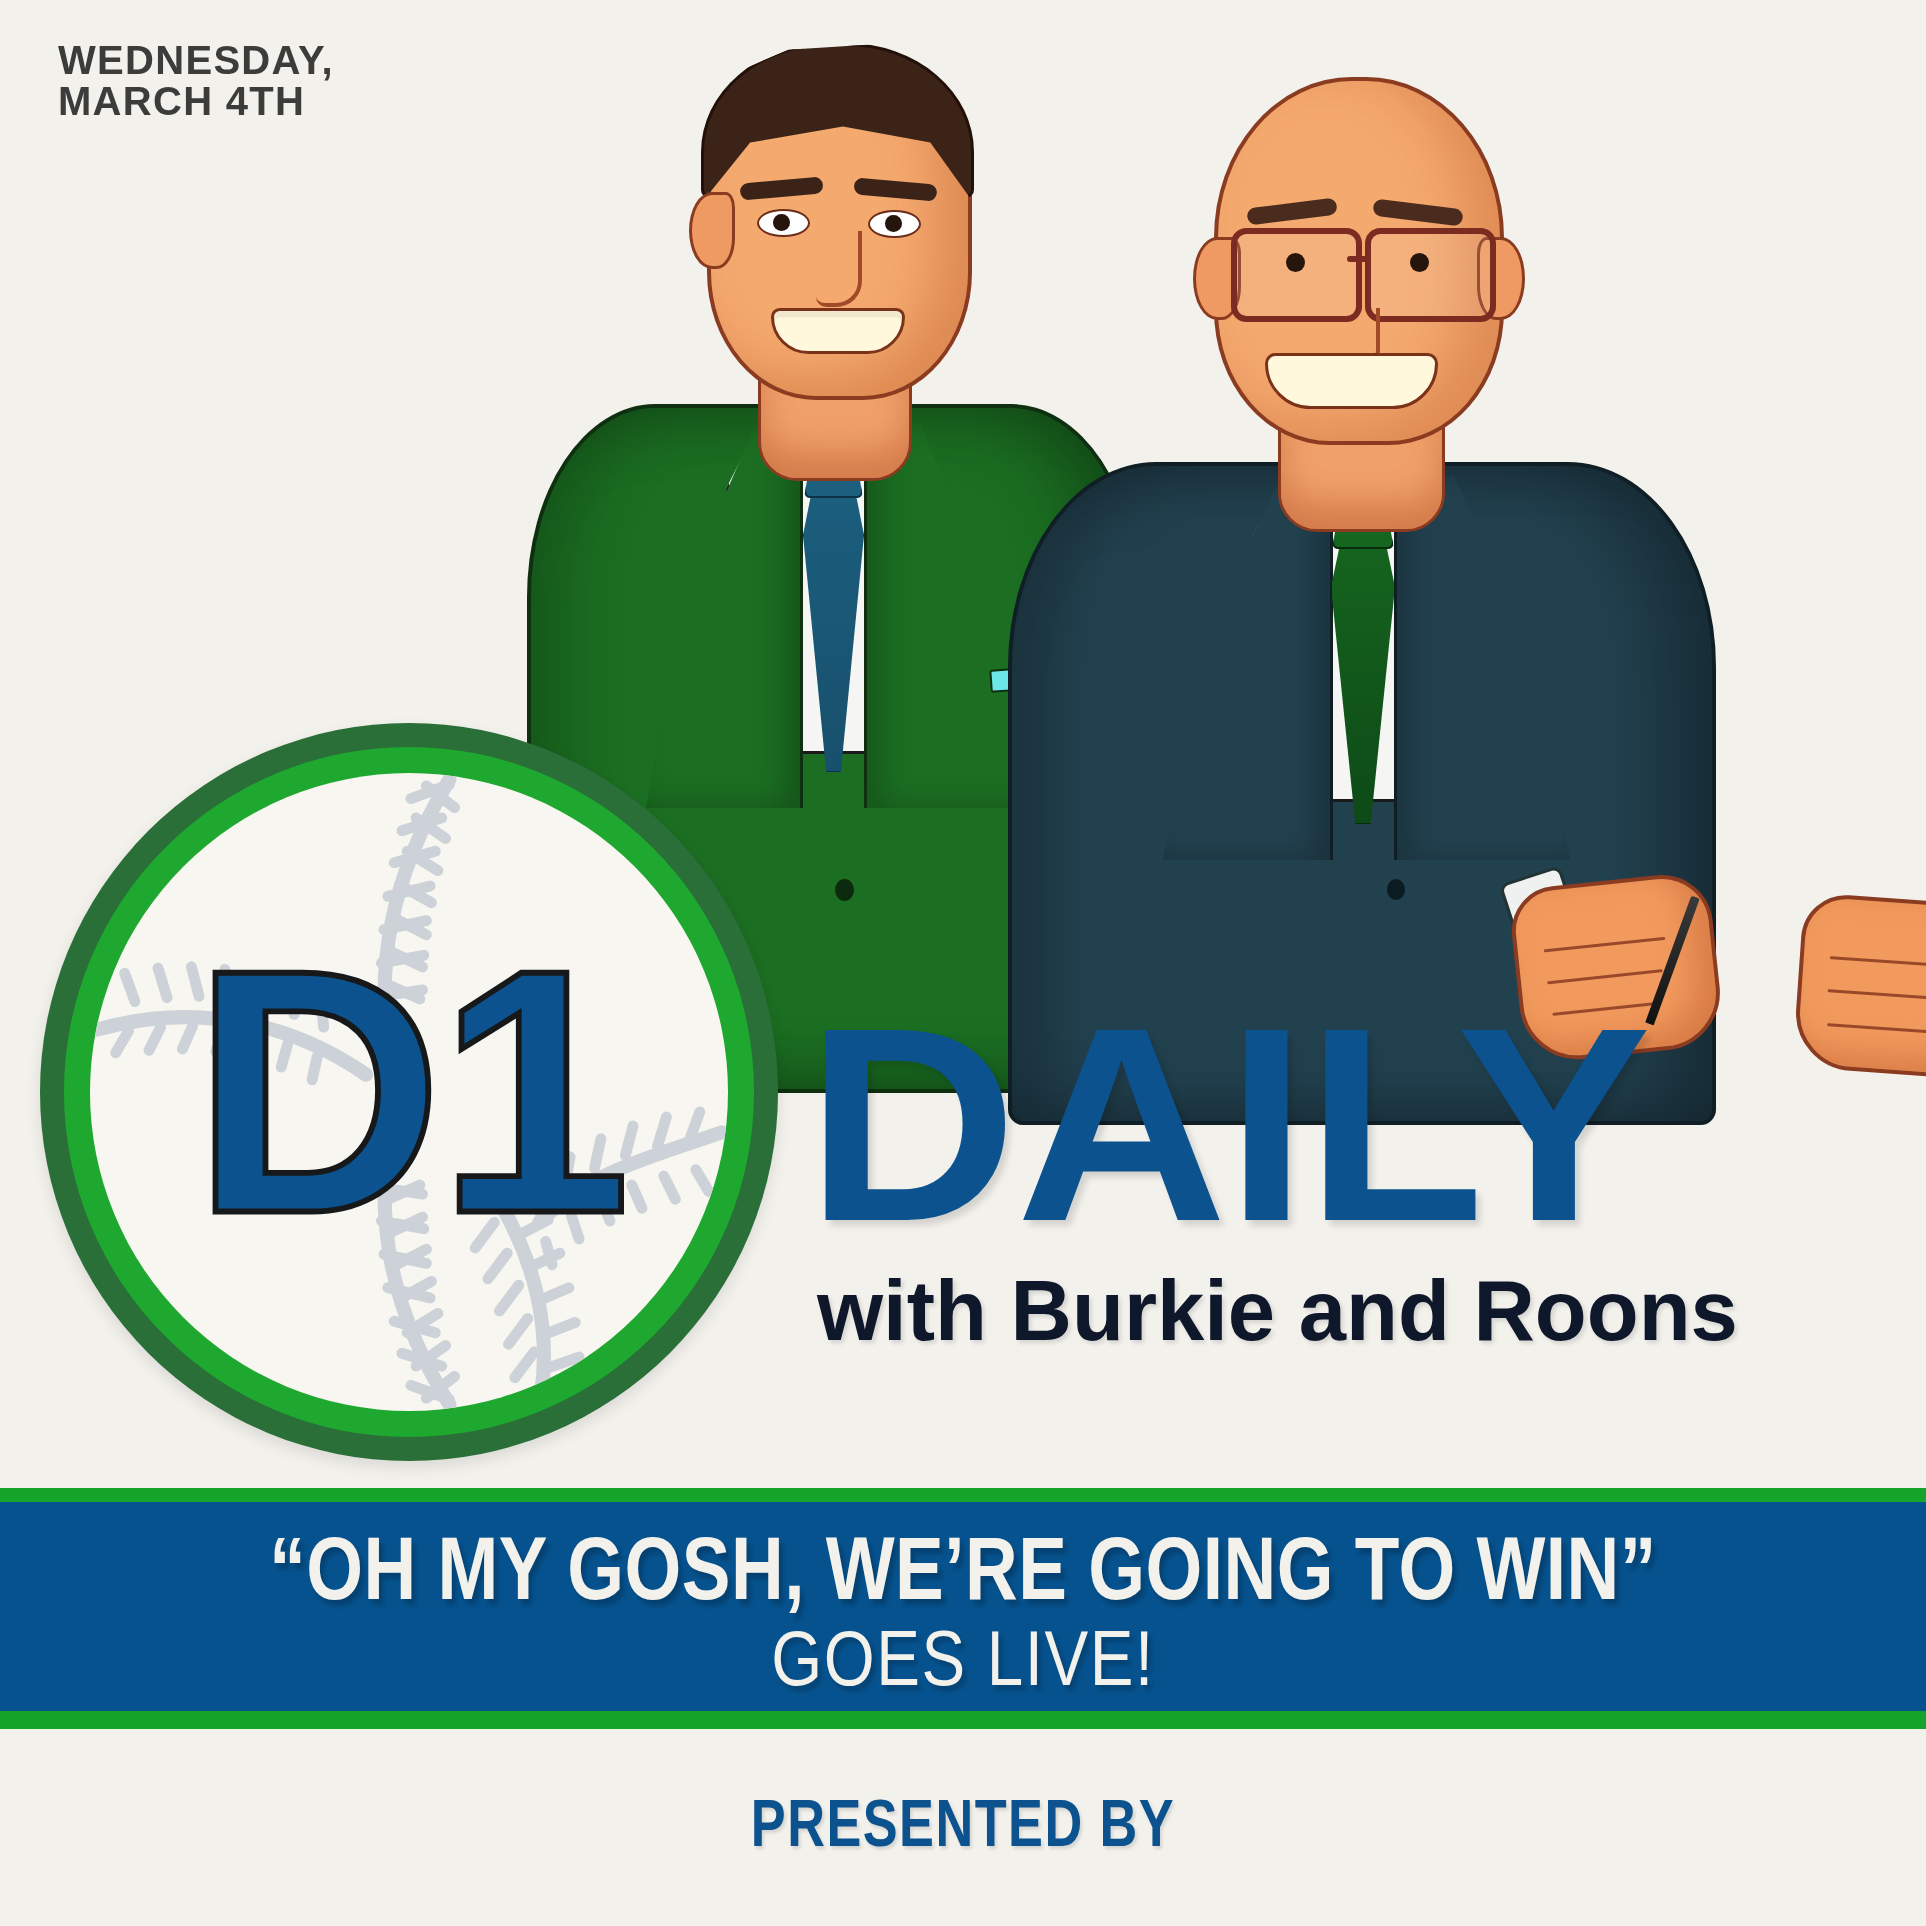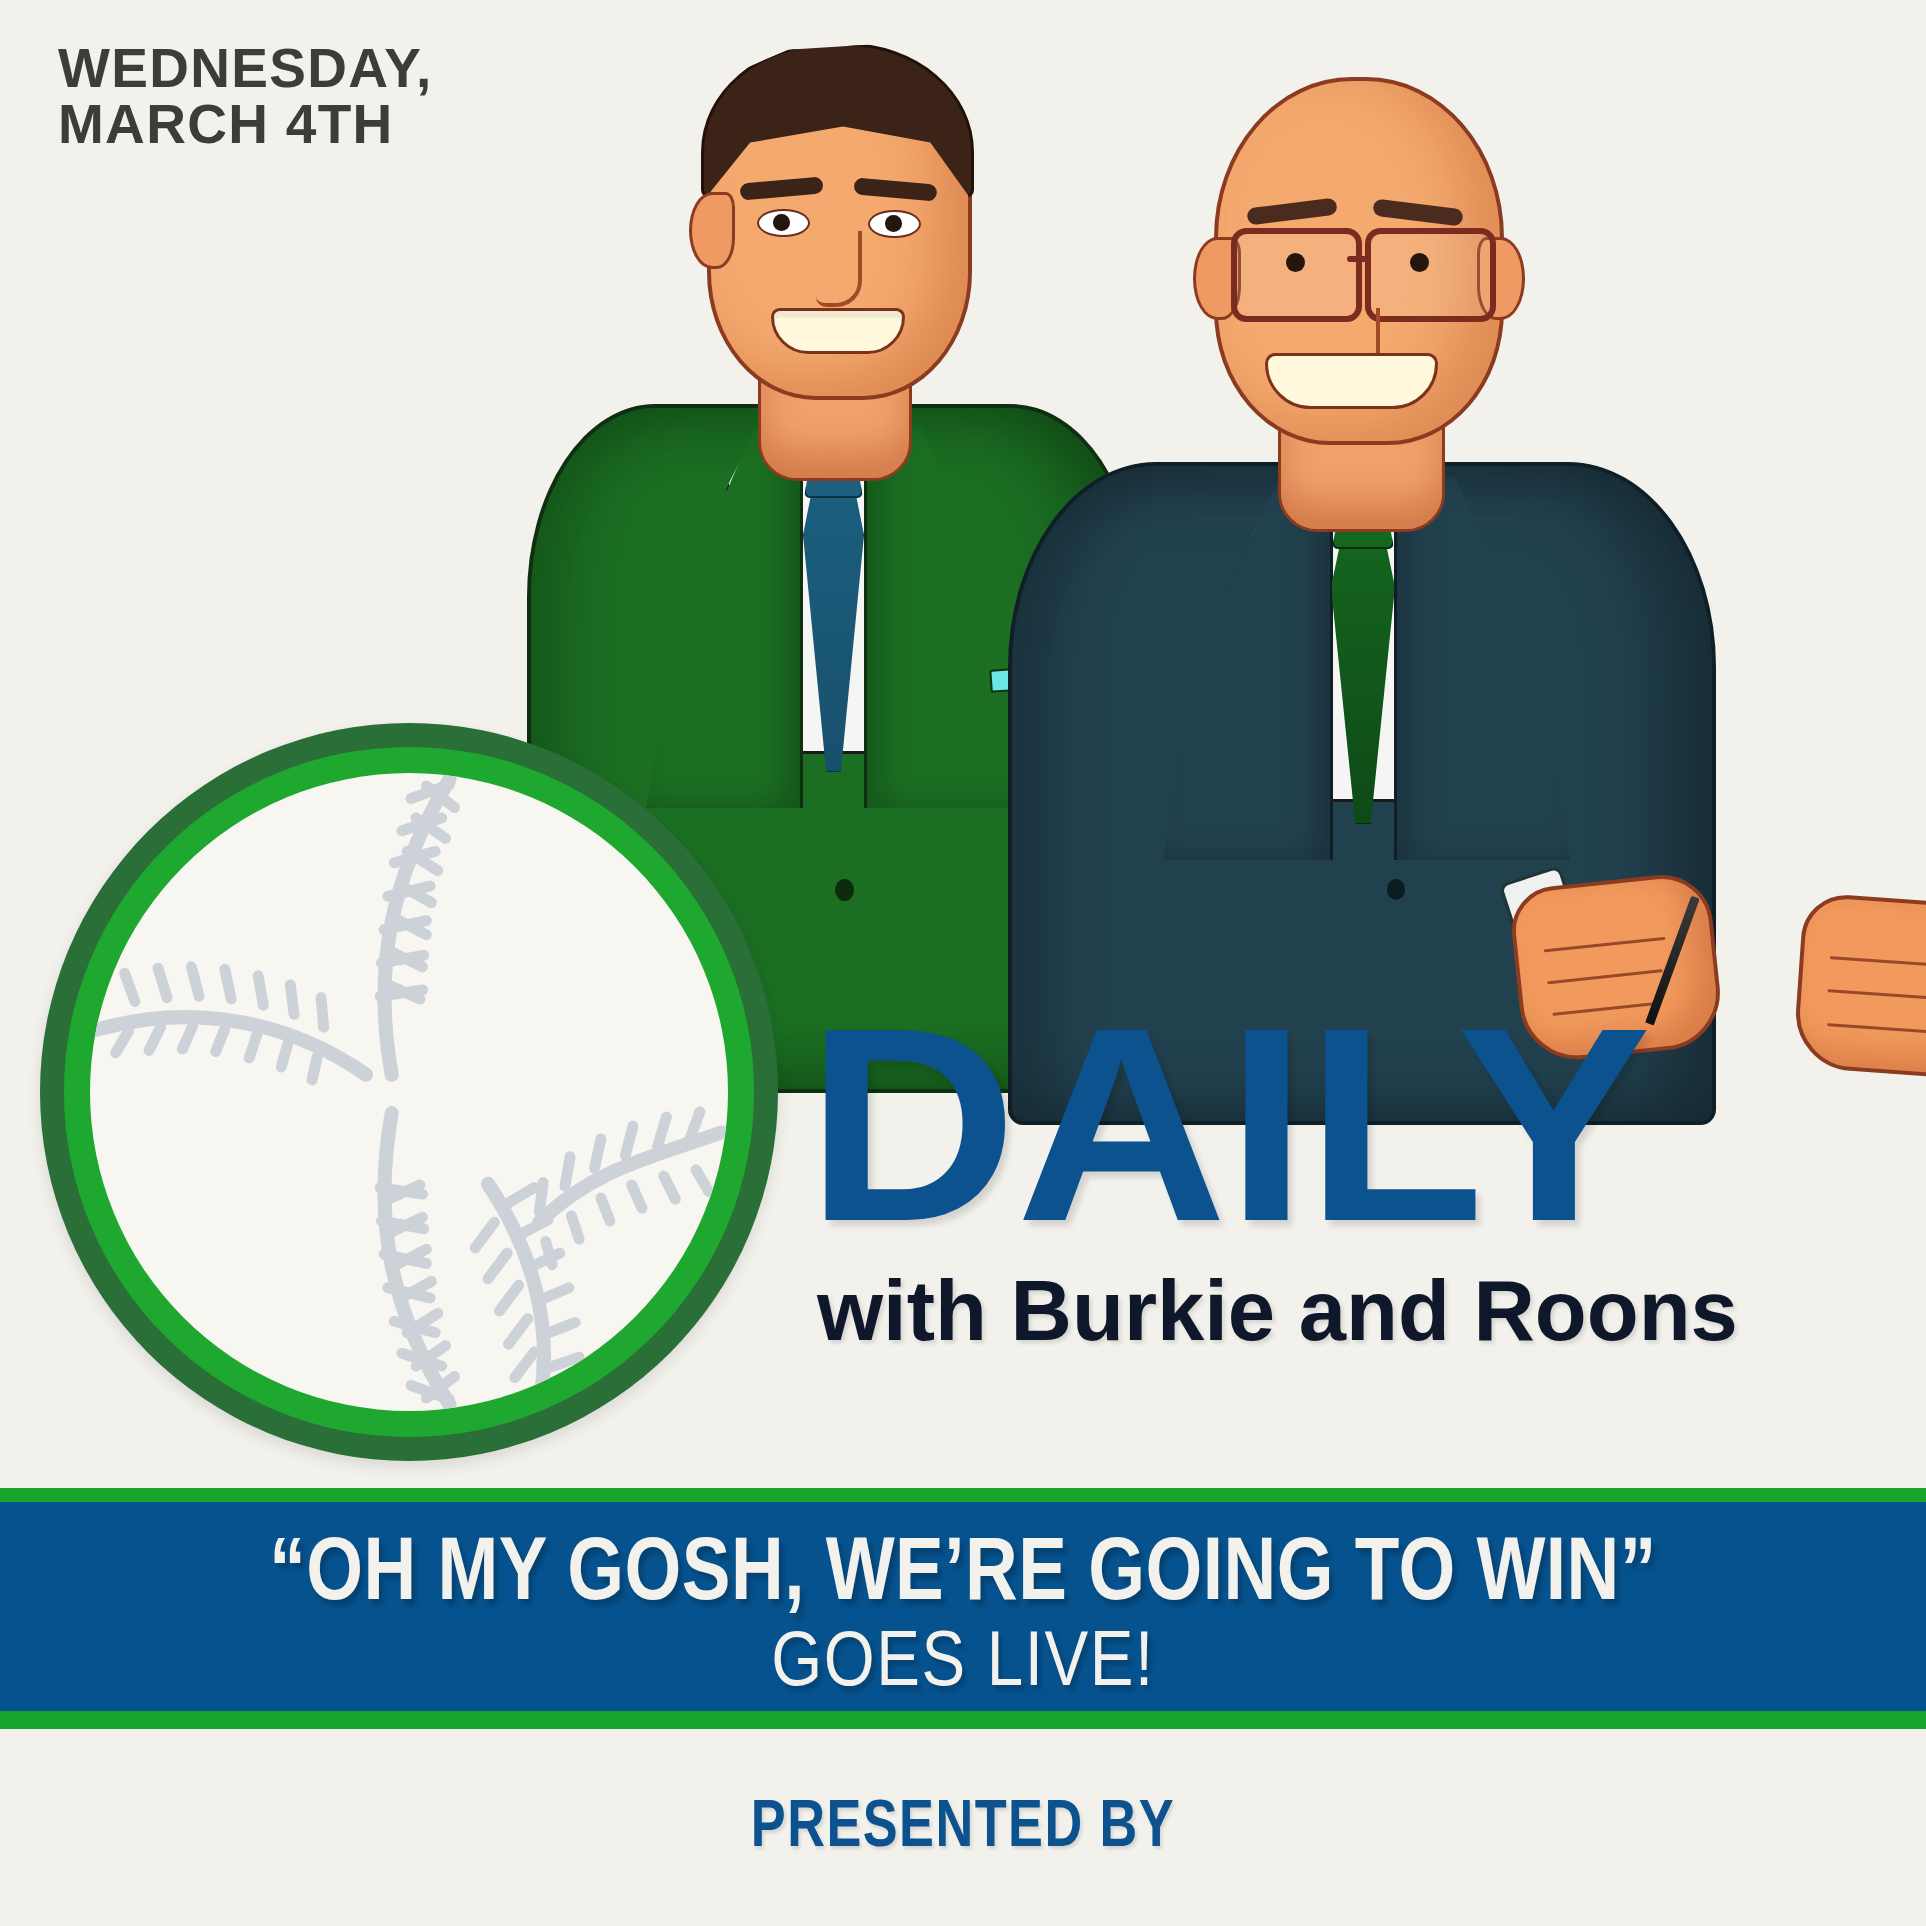--- a/index.html
+++ b/index.html
@@ -7,21 +7,21 @@
     width:1926px;height:1926px;overflow:hidden;
     background:#F2F1EC;
     font-family:"Liberation Sans","DejaVu Sans",sans-serif;
     position:relative;
   }
   .stage{position:absolute;inset:0;width:1926px;height:1926px;background:#F2F1EC;overflow:hidden;}
 
   
   .date-block{
     position:absolute;left:58px;top:40px;
-    font-weight:800;font-size:55px;line-height:1.02;
+    font-weight:800;font-size:40px;line-height:1.02;
     letter-spacing:1.3px;color:#3C3C3B;text-transform:uppercase;
     white-space:pre-line;
   }
 
   
   .hosts{position:absolute;left:514px;top:0px;width:1220px;height:1091px;}
   .host{position:absolute;}
 
   
   .h1{left:0px;top:19px;width:642px;height:1040px;}
@@ -399,20 +399,21 @@
           <path d="M700 822 l46 -20"></path>
             <path d="M710 874 l46 -18"></path>
             <path d="M716 926 l46 -16"></path>
           <path d="M630 700 l-30 40"></path>
             <path d="M650 748 l-30 40"></path>
             <path d="M668 798 l-30 40"></path>
           <path d="M682 850 l-30 40"></path>
             <path d="M692 902 l-30 40"></path>
         </g>
       </svg>
+      <div class="d1">D1</div>
     </div>
   </div>
 
   <div class="daily">DAILY</div>
   <div class="subtitle">with Burkie and Roons</div>
 
   <div class="rule-top"></div>
   <div class="banner"></div>
   <div class="quote">“OH MY GOSH, WE’RE GOING TO WIN”</div>
   <div class="golive">GOES LIVE!</div>

